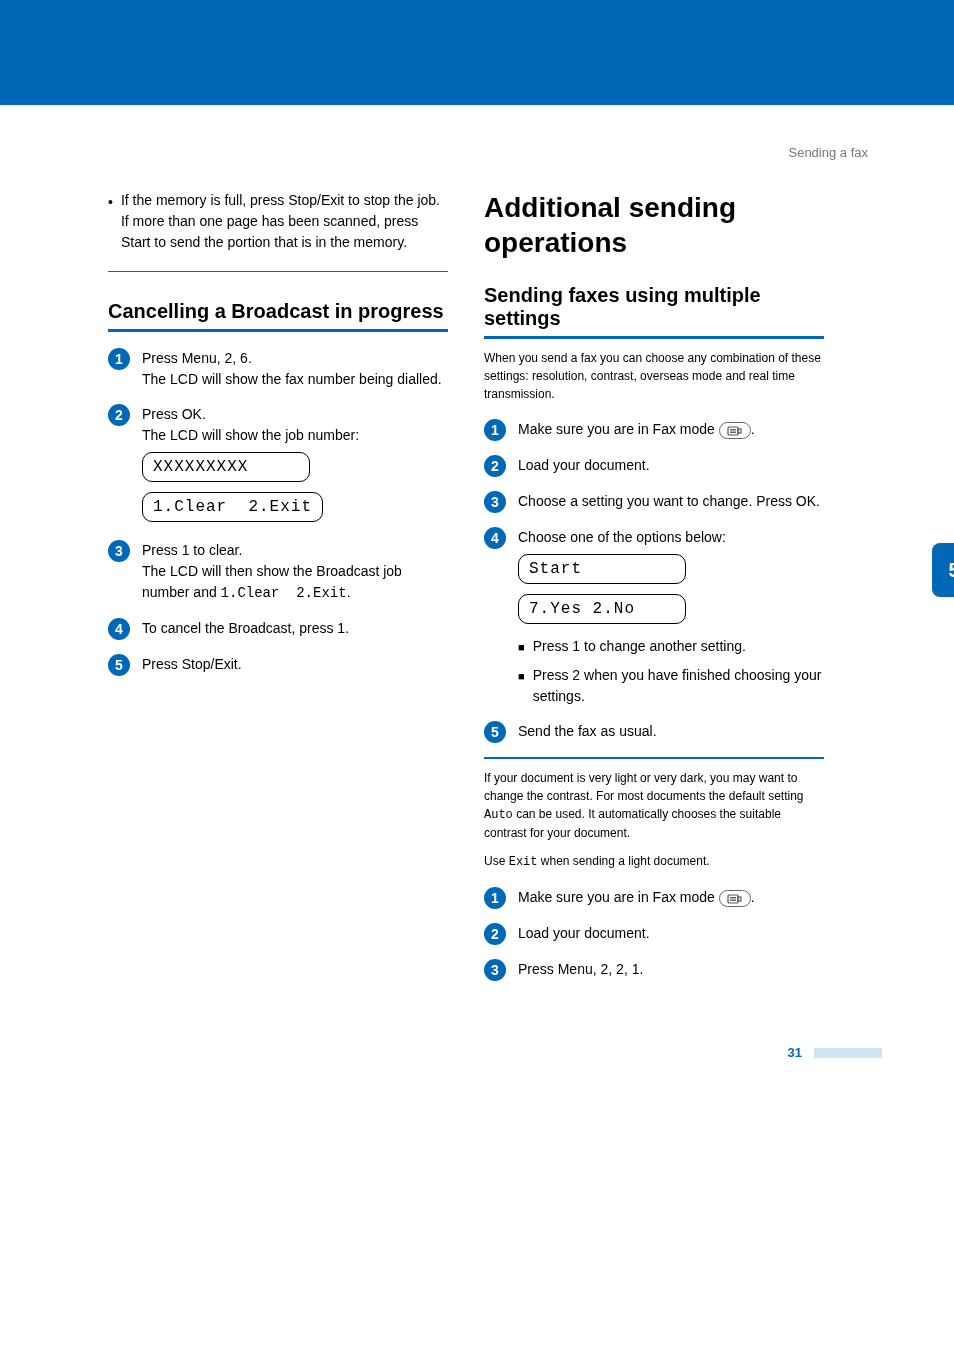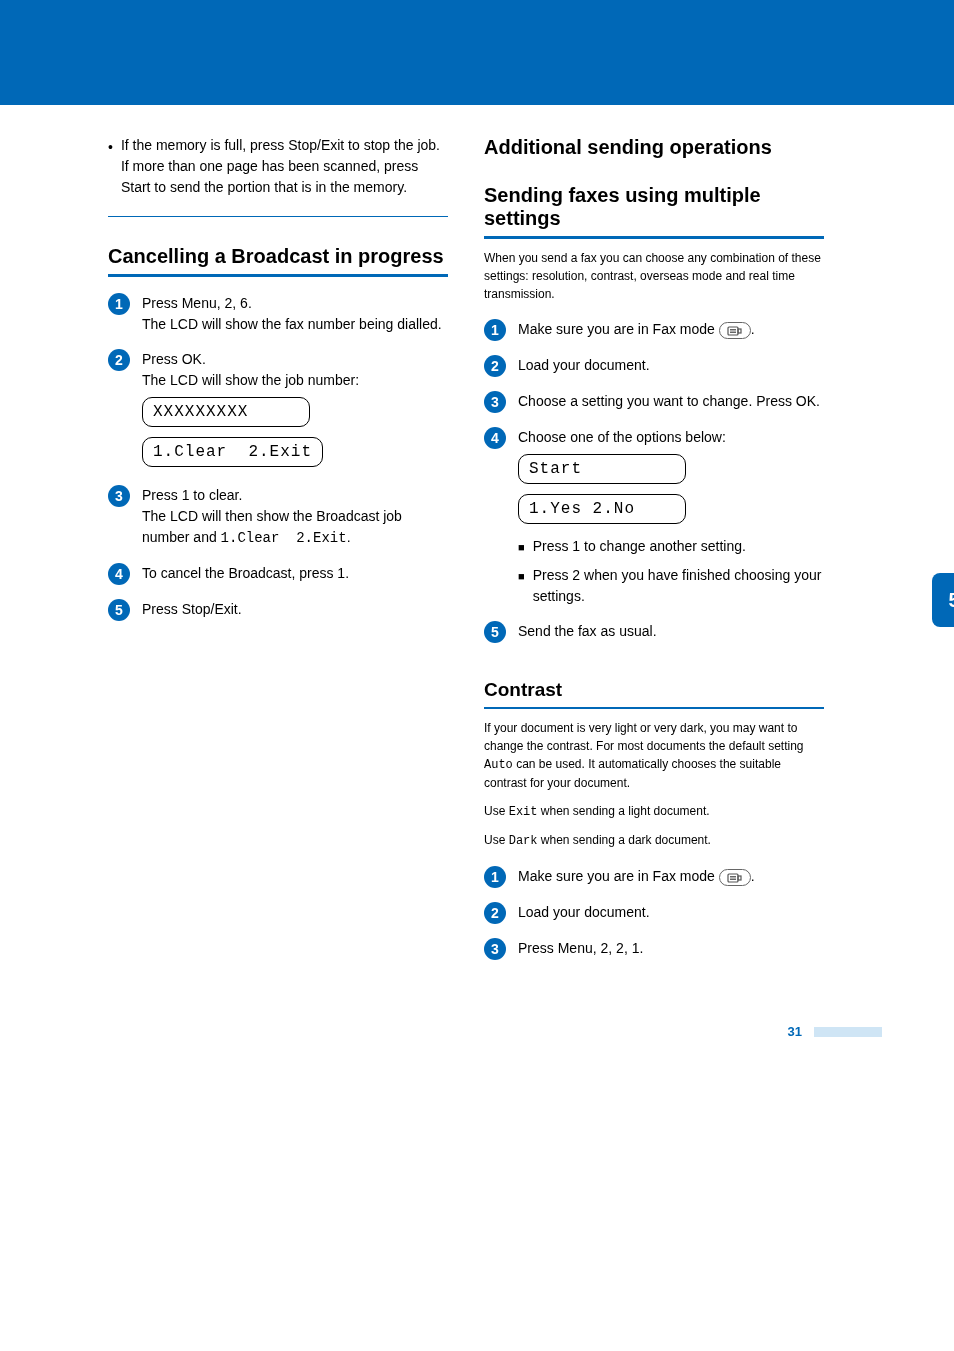--- a/index.html
+++ b/index.html
@@ -80,21 +80,21 @@
     font-family: "Courier New", monospace;
     font-size: 16px;
     display: inline-block;
     min-width: 168px;
     margin-top: 6px;
     margin-bottom: 4px;
     letter-spacing: 1px;
   }
   .monotxt { font-family: "Courier New", monospace; }
   h1.main-heading {
-    font-size: 20px;
+    font-size: 28px;
     font-weight: bold;
     margin: 0 0 24px 0;
     line-height: 1.25;
     color: #000;
   }
   h3.sub-heading {
     font-size: 19px;
     font-weight: bold;
     margin: 36px 0 6px 0;
     color: #000;
@@ -146,20 +146,21 @@
   b { font-weight: normal; }
 </style>
 </head>
 <body>
 
 <div class="top-band"></div>
 
 <div class="page-wrap">
   <div class="side-tab">5</div>
 
+  <div class="top-right-link">Sending a fax</div>
 
   <div class="two-col">
 
     <div class="col">
 
       <div class="note-block">
         <ul>
           <li>
             <span class="bullet-dot">•</span>
             <span>If the memory is full, press <b>Stop/Exit</b> to stop the job. If more than one page has been scanned, press <b>Start</b> to send the portion that is in the memory.</span>
@@ -228,45 +229,43 @@
         </li>
         <li class="step-item">
           <span class="step-num">3</span>
           <div class="step-body">Choose a setting you want to change. Press <b>OK</b>.</div>
         </li>
         <li class="step-item">
           <span class="step-num">4</span>
           <div class="step-body">
             <span>Choose one of the options below:</span><br>
             <div class="lcd">Start</div><br>
-            <div class="lcd">1.Yes 2.No</div>
+            <div class="lcd">7.Yes 2.No</div>
             <ul class="square-list">
               <li>
                   <span class="square-mark">■</span>
                   <span>Press <b>1</b> to change another setting.</span>
                 </li>
               <li>
                   <span class="square-mark">■</span>
                   <span>Press <b>2</b> when you have finished choosing your settings.</span>
                 </li>
             </ul>
           </div>
         </li>
         <li class="step-item">
           <span class="step-num">5</span>
           <div class="step-body">Send the fax as usual.</div>
         </li>
       </ol>
 
-      <h3 class="sub-heading">Contrast</h3>
       <div class="heading-rule-thin"></div>
 
       <p class="body-text">If your document is very light or very dark, you may want to change the contrast. For most documents the default setting <span class="monotxt">Auto</span> can be used. It automatically chooses the suitable contrast for your document.</p>
       <p class="body-text">Use <span class="monotxt">Exit</span> when sending a light document.</p>
-      <p class="body-text">Use <span class="monotxt">Dark</span> when sending a dark document.</p>
 
       <ol class="step-list">
         <li class="step-item">
           <span class="step-num">1</span>
           <div class="step-body">
             <span>Make sure you are in Fax mode</span>
             <span class="fax-icon">
               <svg width="16" height="13" viewBox="0 0 16 13">
                   <rect x="1" y="3" width="10" height="8" rx="1" fill="none" stroke="#555" stroke-width="1.2"></rect>
                   <rect x="11" y="5" width="3" height="4" fill="none" stroke="#555" stroke-width="1.2"></rect>

